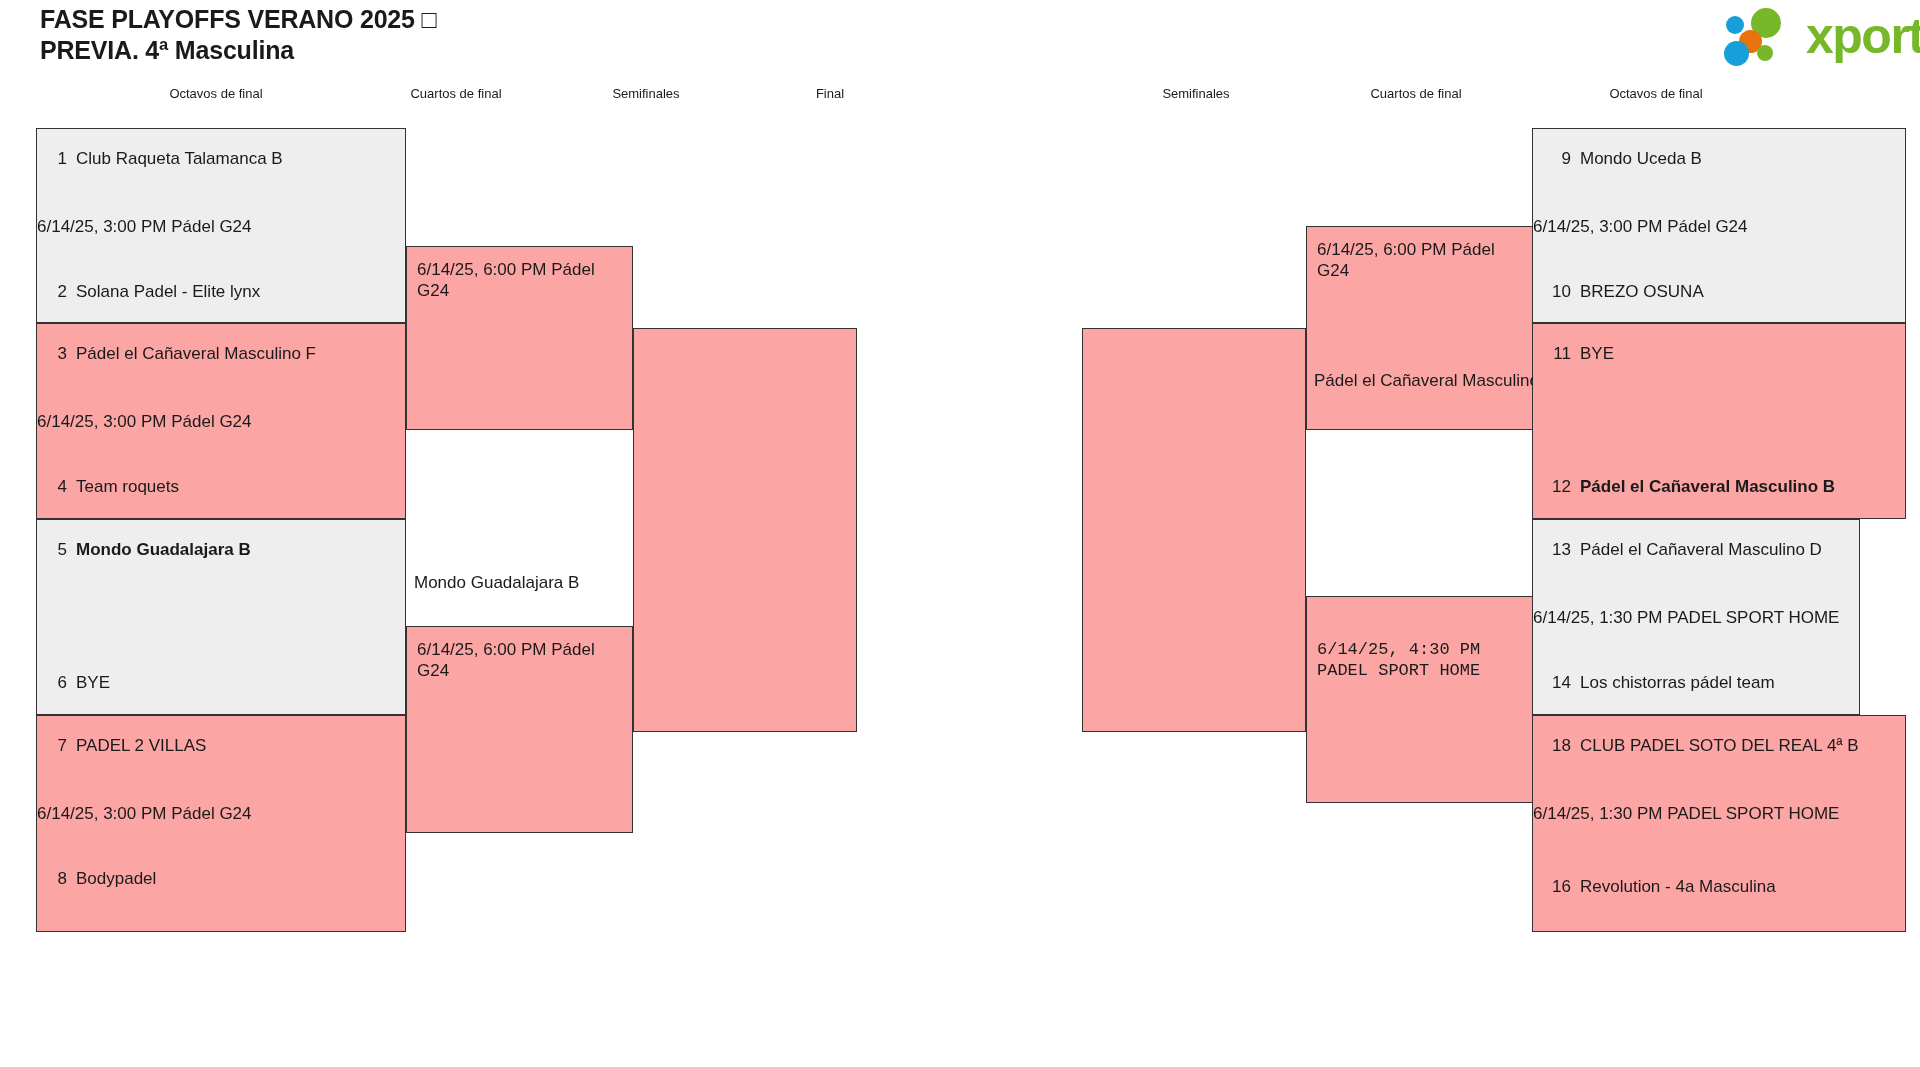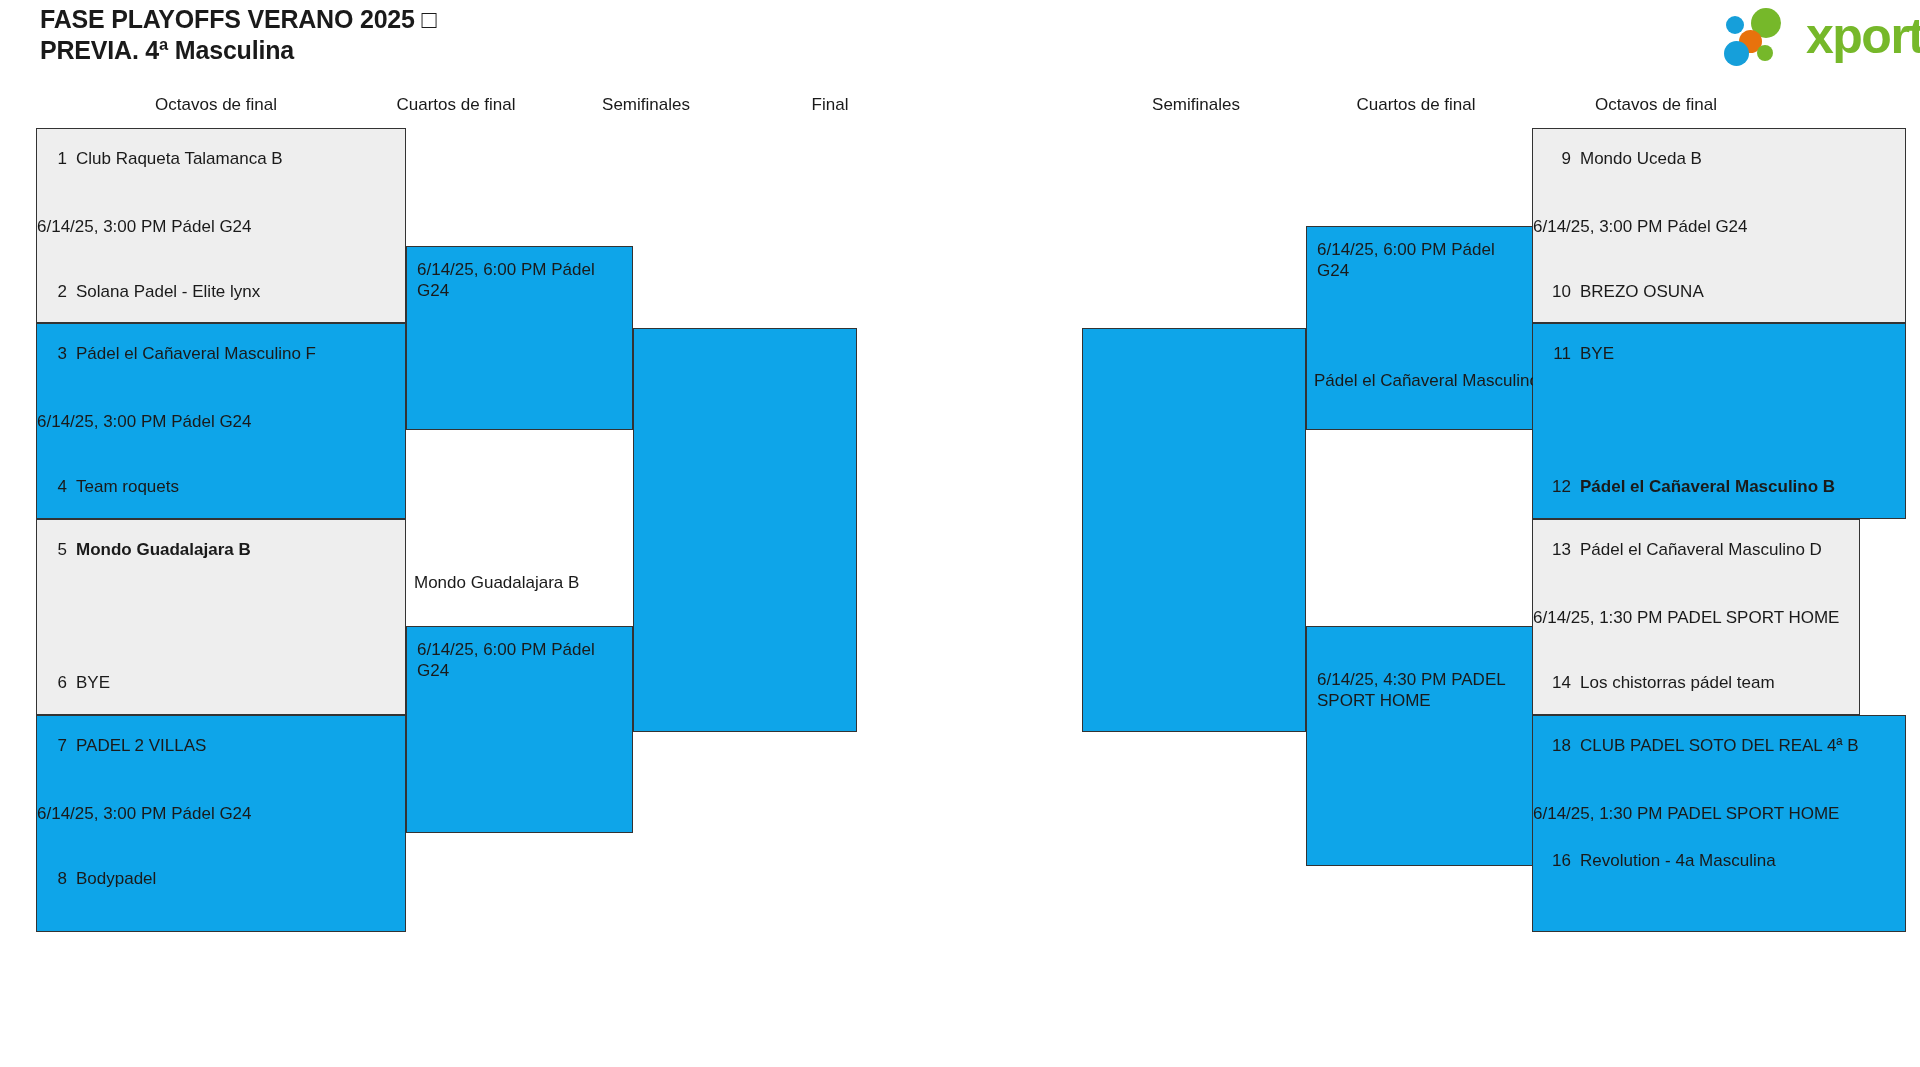--- a/index.html
+++ b/index.html
@@ -22,29 +22,29 @@
   .logo-dots { position: absolute; left: 0; top: 2px; width: 76px; height: 58px; }
   .dot { position: absolute; border-radius: 50%; }
   .logo-word {
     position: absolute; left: 82px; top: 2px;
     font-size: 50px; font-weight: bold; letter-spacing: -1.5px;
     line-height: 56px;
   }
 
   
   .round-head {
-    position: absolute; top: 95px;
-    font-size: 17px; text-align: center; white-space: nowrap;
+    position: absolute; top: 86px;
+    font-size: 13px; text-align: center; white-space: nowrap;
   }
 
   
   .box {
     position: absolute;
     border: 1px solid #333333;
-    background: #0ea5e9;
+    background: #fca5a5;
     overflow: hidden;
   }
   .box.shaded { background: #eeeeee; }
 
   .seed-row {
     position: absolute; left: 0; right: 0;
     display: flex; align-items: center;
     font-size: 17px; line-height: 20px;
     white-space: nowrap; overflow: hidden;
   }
@@ -191,31 +191,31 @@
       <span class="team">Los chistorras pádel team</span>
     </div>
   </div>
 
   <div class="box" style="left:1496px; top:715px; width:374px; height:217px;">
     <div class="seed-row right-side" style="top:20px;">
       <span class="seed-no">18</span>
       <span class="team">CLUB PADEL SOTO DEL REAL 4ª B</span>
     </div>
     <div class="match-info" style="top:87px;">6/14/25, 1:30 PM PADEL SPORT HOME</div>
-    <div class="seed-row right-side" style="top:135px;">
+    <div class="seed-row right-side" style="top:161px;">
       <span class="seed-no">16</span>
       <span class="team">Revolution - 4a Masculina</span>
     </div>
   </div>
 
   <div class="box" style="left:1270px; top:226px; width:227px; height:204px;">
     <div class="match-info wrap" style="top:12px; padding:0 10px;">6/14/25, 6:00 PM Pádel G24</div>
   </div>
   <div class="advanced" style="left:1278px; top:370px; width:219px;">Pádel el Cañaveral Masculino B</div>
 
-  <div class="box" style="left:1270px; top:626px; width:227px; height:240px;">
+  <div class="box" style="left:1270px; top:596px; width:227px; height:207px;font-family:Liberation Mono, monospace;">
     <div class="match-info wrap" style="top:42px; padding:0 10px;">6/14/25, 4:30 PM PADEL SPORT HOME</div>
   </div>
 
   <div class="box" style="left:1046px; top:328px; width:224px; height:404px;">
   </div>
 
 </div>
 
 </body></html>

